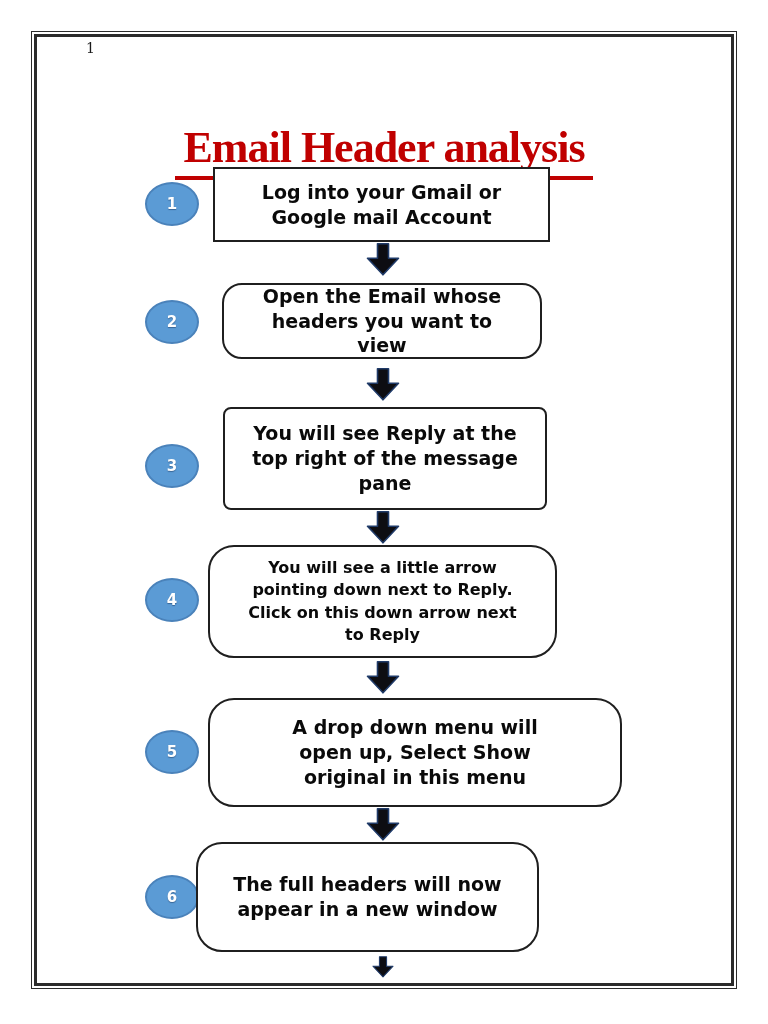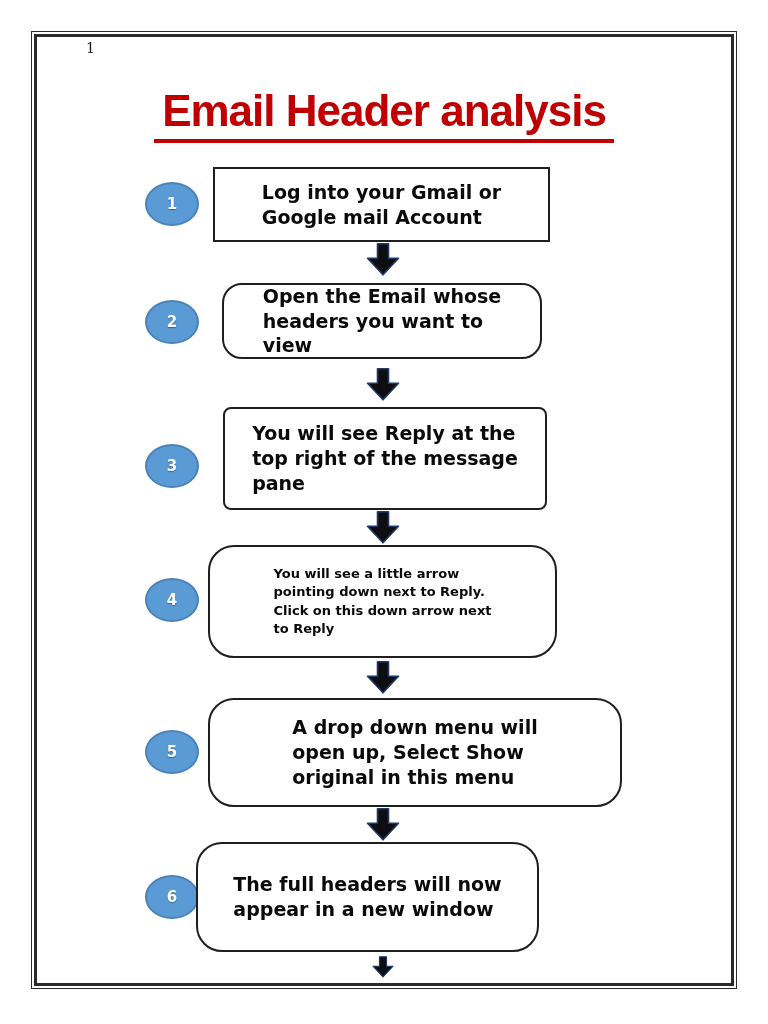--- a/index.html
+++ b/index.html
@@ -24,40 +24,41 @@
     outline-offset:2px;
   }
   .page-number{
     position:absolute;left:86px;top:40px;
     font-family:"DejaVu Serif", serif;
     font-size:14px;color:#1a1a1a;
   }
   .title-wrap{position:absolute;left:0;top:86px;width:768px;text-align:center;}
   .page-title{
     display:inline-block;
-    font-family:Liberation Sans, sans-serif;
+    font-family:Liberation Serif, serif;
     font-weight:bold;font-size:44px;letter-spacing:-1px;
     color:var(--title-red);
     border-bottom:4px solid var(--title-red);
     padding:0 8px 3px 8px;
+    margin-top:36px;
   }
   .step-box{
     position:absolute;
     display:flex;align-items:center;justify-content:center;
-    font-weight:bold;
+    text-align:center;font-weight:bold;
     white-space:pre;line-height:1.3;font-size:19px;
     background:#fff;border:2px solid var(--box-border);
     color:#0a0a0a;
   }
   .square{border-radius:0;}
   .rounded{border-radius:20px;}
   .box-1{left:213px;top:167px;width:337px;height:75px;}
   .box-2{left:222px;top:283px;width:320px;height:76px;}
   .box-3{left:223px;top:407px;width:324px;height:103px;border-radius:8px;}
-  .box-4{left:208px;top:545px;width:349px;height:113px;font-size:13px;line-height:1.4;border-radius:26px;}
+  .box-4{left:208px;top:545px;width:349px;height:113px;font-size:16px;line-height:1.4;border-radius:26px;}
   .box-5{left:208px;top:698px;width:414px;height:109px;border-radius:26px;}
   .box-6{left:196px;top:842px;width:343px;height:110px;border-radius:26px;}
   .step-badge{
     position:absolute;left:145px;width:54px;height:44px;
     background:var(--circle-fill);
     border:2px solid var(--circle-border);
     border-radius:50%;
     display:flex;align-items:center;justify-content:center;
     color:#fff;font-weight:bold;font-size:15px;
     text-shadow:0 1px 1px rgba(30,60,100,.55);

